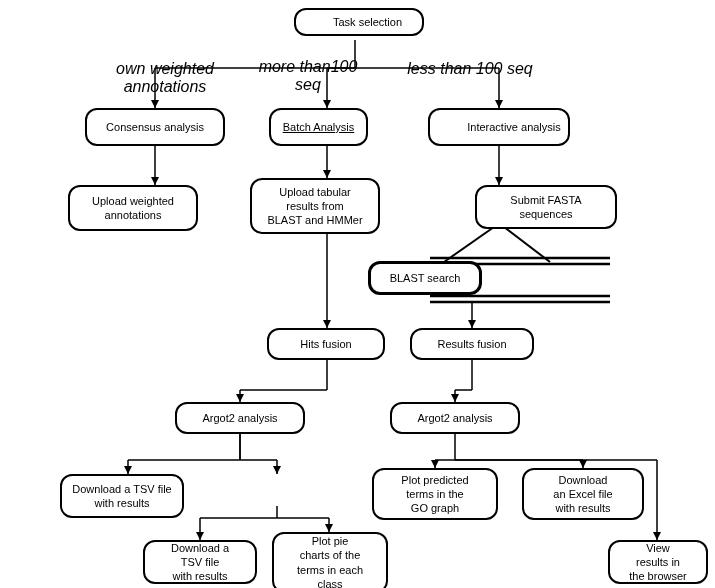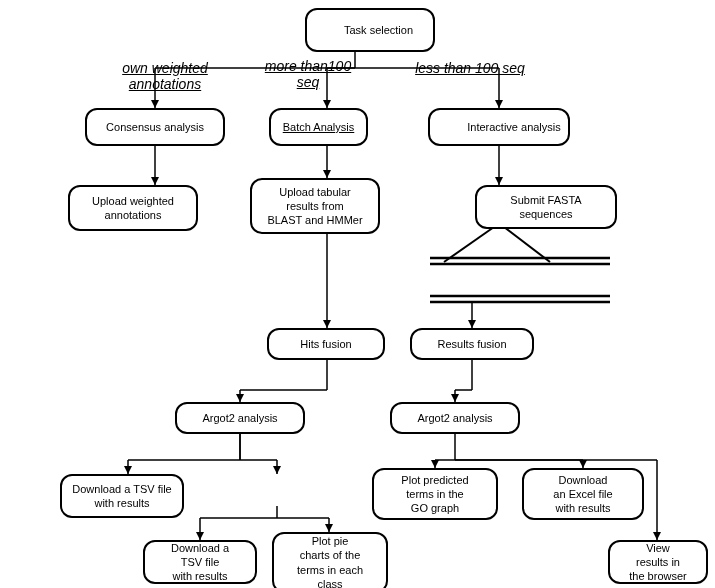--- a/index.html
+++ b/index.html
@@ -35,25 +35,24 @@
     }
     svg.arrows {
       position: absolute;
       top: 0; left: 0;
       width: 715px;
       height: 588px;
       pointer-events: none;
     }
     .label {
       position: absolute;
-      font-size: 14px;
+      font-size: 16px;
       font-style: italic;
       text-align: center;
       color: #000;
-      text-decoration: underline;
     }
   </style>
 </head>
 <body>
 
 <div class="flowchart">
 
   <svg class="arrows">
 
     <line x1="355" y1="40" x2="355" y2="68" stroke="#000" stroke-width="1.5"></line>
@@ -129,38 +128,39 @@
     <line x1="277" y1="518" x2="329" y2="518" stroke="#000" stroke-width="1.5"></line>
     <line x1="329" y1="518" x2="329" y2="532" stroke="#000" stroke-width="1.5"></line>
     <polygon points="329,532 325,524 333,524" fill="#000"></polygon>
 
     <line x1="455" y1="460" x2="657" y2="460" stroke="#000" stroke-width="1.5"></line>
     <line x1="657" y1="460" x2="657" y2="540" stroke="#000" stroke-width="1.5"></line>
     <polygon points="657,540 653,532 661,532" fill="#000"></polygon>
 
   </svg>
 
-  <div class="node" style="left:305px;top:8px;width:130px;height:44px;padding-left:23px;">Task selection</div>
+  <div class="node" style="left:294px;top:8px;width:130px;height:28px;padding-left:23px;">Task selection</div>
 
   <div class="node" style="left:85px;top:108px;width:140px;height:38px;">Consensus analysis</div>
 
   <div class="node" style="left:269px;top:108px;width:99px;height:38px;text-decoration:underline;">Batch Analysis</div>
 
   <div class="node" style="left:428px;top:108px;width:142px;height:38px;padding-left:36px;">Interactive analysis</div>
 
   <div class="node" style="left:68px;top:185px;width:130px;height:46px;white-space:pre-line;">Upload weighted
 annotations</div>
 
   <div class="node" style="left:250px;top:178px;width:130px;height:56px;white-space:pre-line;">Upload tabular
 results from
 BLAST and HMMer</div>
 
   <div class="node" style="left:428px;top:185px;width:142px;height:44px;white-space:pre-line;margin-left:47px;">Submit FASTA
 sequences</div>
 
+  <div class="node bold-border" style="left:368px;top:261px;width:114px;height:34px;">BLAST search</div>
 
 
   <div class="node" style="left:267px;top:328px;width:118px;height:32px;">Hits fusion</div>
 
   <div class="node" style="left:410px;top:328px;width:124px;height:32px;">Results fusion</div>
 
   <div class="node" style="left:175px;top:402px;width:130px;height:32px;">Argot2 analysis</div>
 
   <div class="node" style="left:390px;top:402px;width:130px;height:32px;">Argot2 analysis</div>
 

